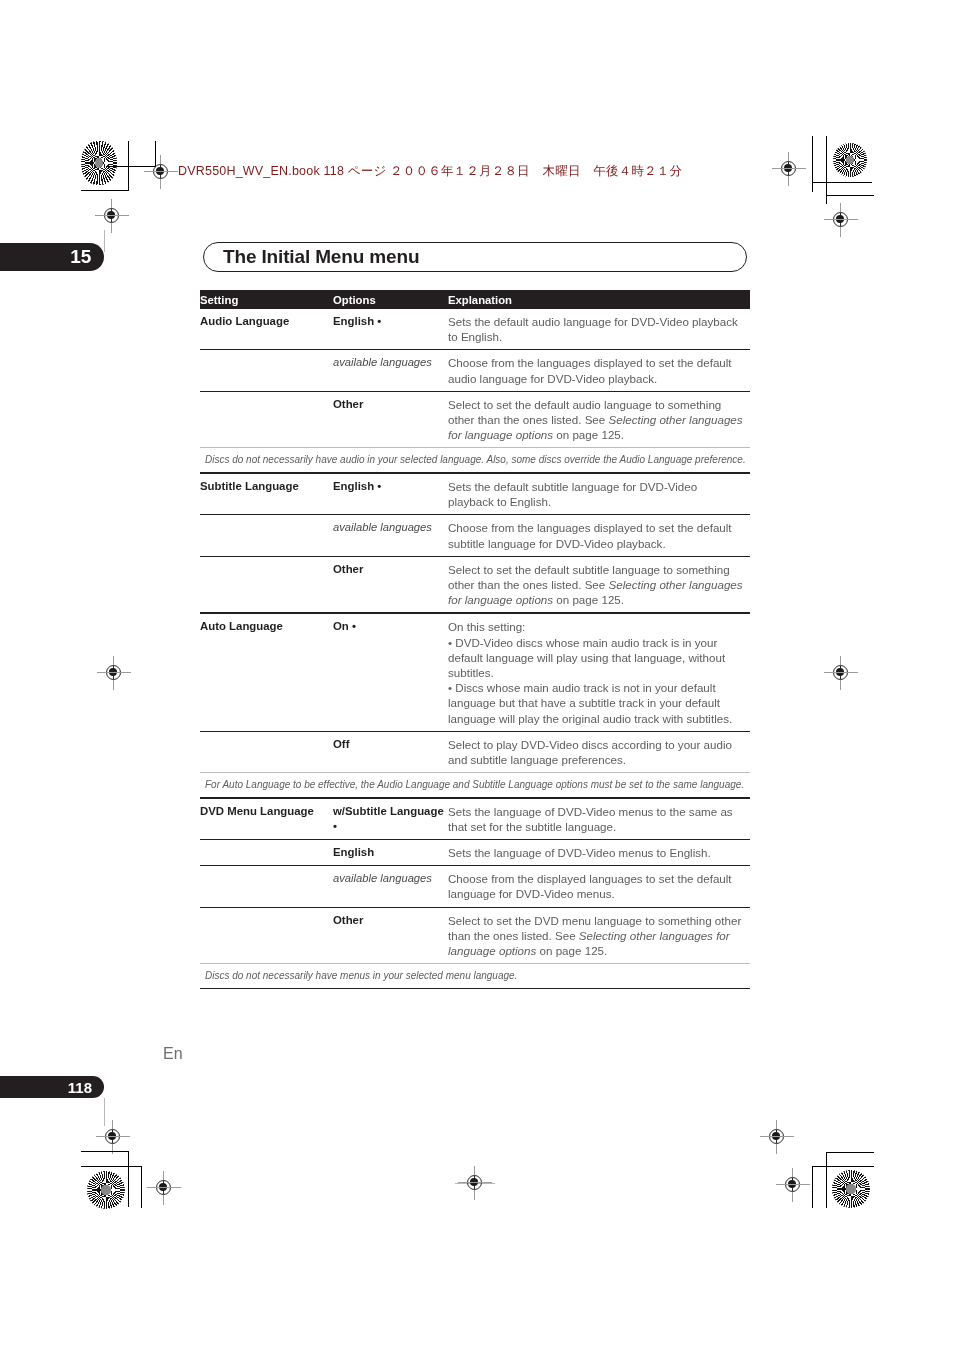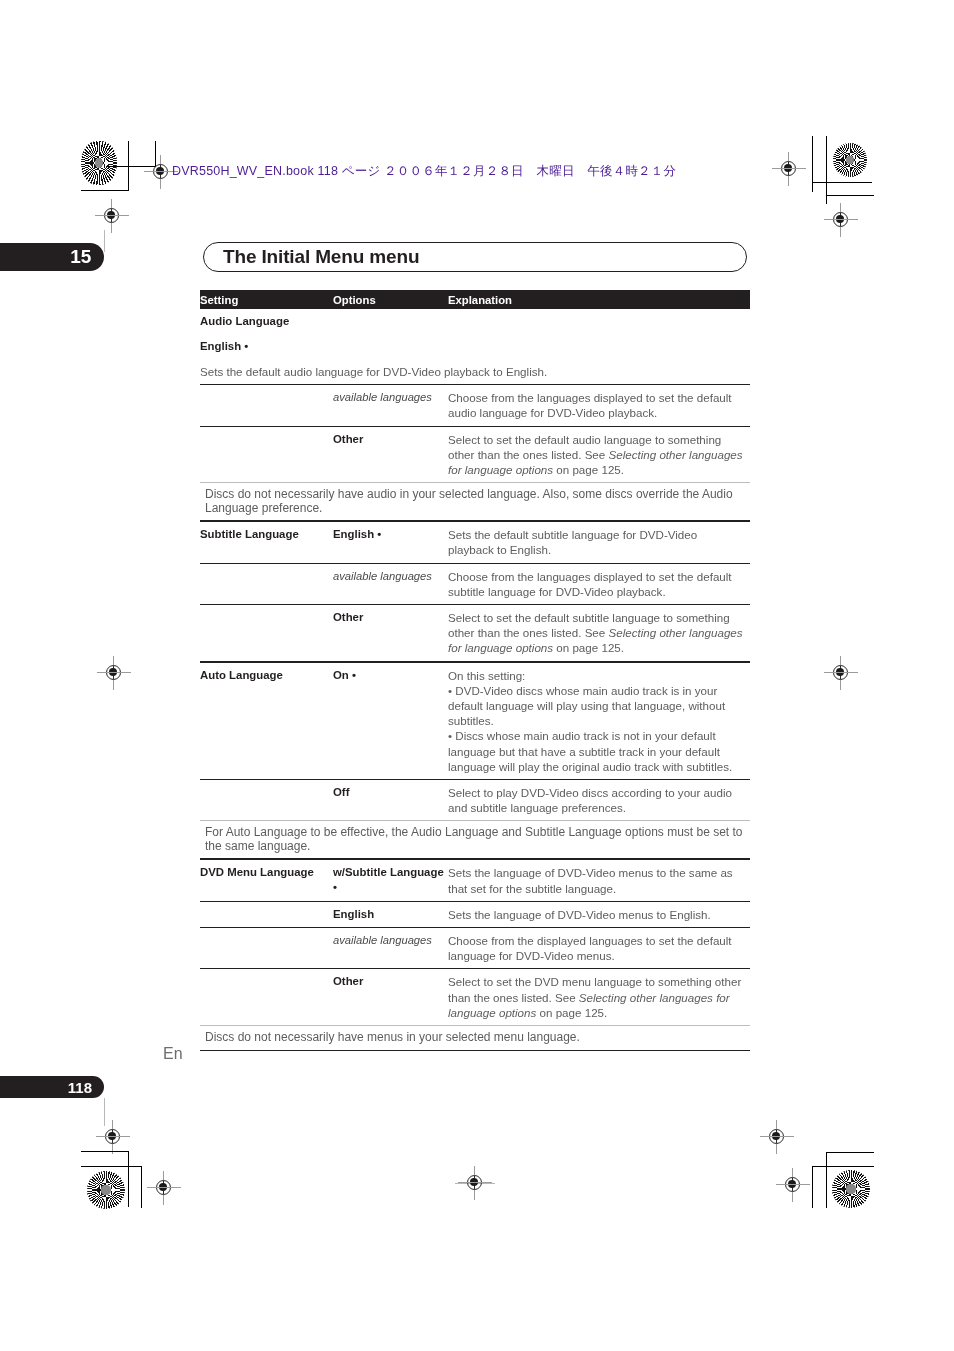--- a/index.html
+++ b/index.html
@@ -66,25 +66,25 @@
     background:#888;
   }
 
   .cropline { position: absolute; background: #000; }
   .cropline.h { height: 1.2px; }
   .cropline.v { width: 1.2px; }
 
   
   .filestamp {
     position: absolute;
-    left: 172px; top: 163px;
+    left: 178px; top: 163px;
     font-family: "Liberation Sans", sans-serif;
     font-size: 12.5px;
     letter-spacing: 0.2px;
-    color: #4c1d95;
+    color: #7f1d1d;
     white-space: nowrap;
   }
 
   
   .chapter-badge {
     position: absolute;
     left: -14px; top: 243px;
     width: 118px; height: 28px;
     background: #231f20;
     border-radius: 14px;
@@ -133,21 +133,21 @@
     font-weight: bold;
   }
   .c1 { width: 133px; flex: none; box-sizing: border-box; }
   .c2 { width: 115px; flex: none; box-sizing: border-box; }
   .c3 { flex: 1; box-sizing: border-box; padding-right: 4px; }
 
   .row {
     display: flex;
     border-top: 1.1px solid #231f20;
   }
-  .row.first { border-top: none; flex-direction: column; }
+  .row.first { border-top: none; }
   .row .c1, .row .c2, .row .c3 { padding-top: 5px; padding-bottom: 5px; }
 
   .setting-name {
     font-size: 11.4px;
     font-weight: bold;
     color: #231f20;
     line-height: 15px;
   }
   .opt {
     font-size: 11.4px;
@@ -164,21 +164,22 @@
   .expl {
     font-size: 11.6px;
     color: #5d5d5d;
     line-height: 15.2px;
   }
   .expl i { font-style: italic; }
 
   .note {
     border-top: 1.1px solid #bdbdbd;
     padding: 5px 4px 5px 5px;
-    font-size: 12px;
+    font-size: 10px;
+    font-style: italic;
     color: #5d5d5d;
     line-height: 13.5px;
   }
   .group-end { border-top: 1.1px solid #231f20; height: 0; }
   .table-end { border-top: 1.3px solid #231f20; height: 0; }
 
   
   .page-badge {
     position: absolute;
     left: -14px; top: 1076px;

